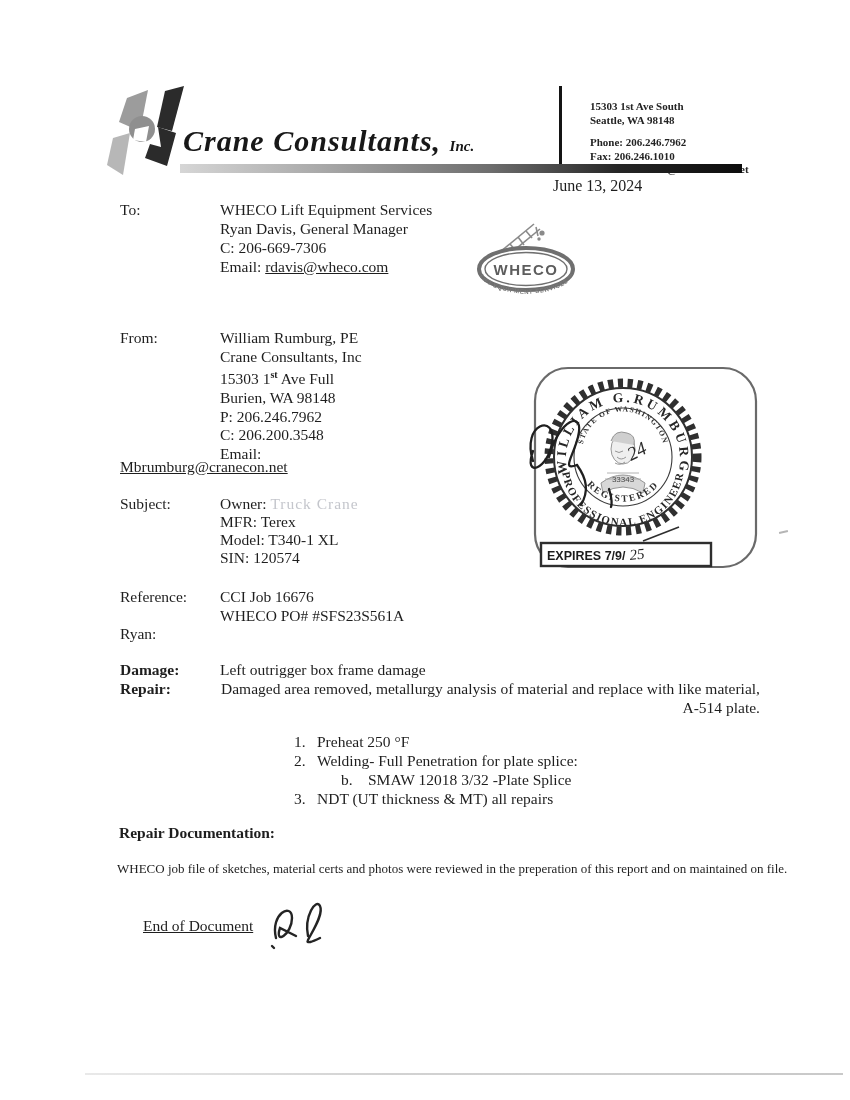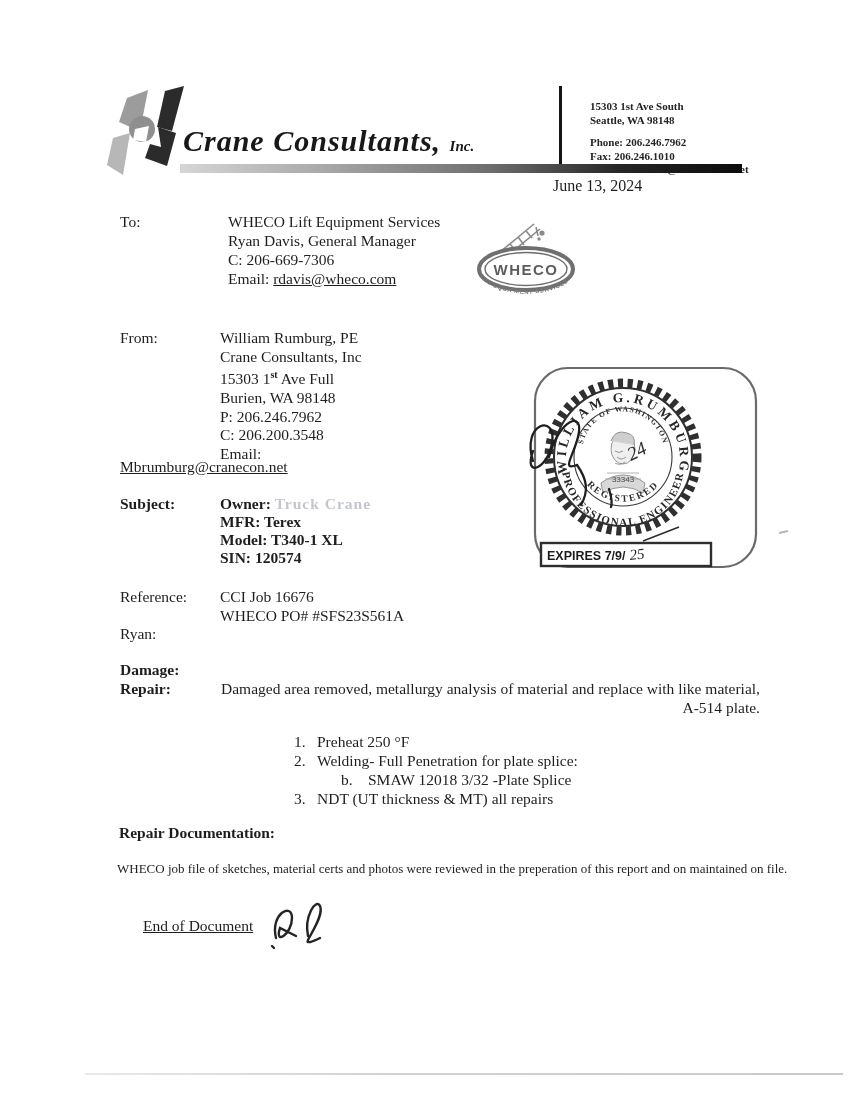--- a/index.html
+++ b/index.html
@@ -60,21 +60,21 @@
     <div class="gap"></div>
     <div>Phone: 206.246.7962</div>
     <div>Fax: 206.246.1010</div>
     <div>Email: cranecon@cf'&lt;Jne.con.net</div>
   </div>
 
   <div class="abs gradbar" style="left:180px;top:164px;width:562px;"></div>
 
   <div class="abs datetxt" style="left:553px;top:177px;">June 13, 2024</div>
 
-  <div class="abs row txt" style="left:120px;top:212px;gap:8px;">
+  <div class="abs row txt" style="left:120px;top:200px;">
     <div class="lbl">To:</div>
     <div>
       <div>WHECO Lift Equipment Services</div>
       <div>Ryan Davis, General Manager</div>
       <div>C: 206-669-7306</div>
       <div>
         <span>Email: </span><a class="doclink">rdavis@wheco.com</a>
       </div>
     </div>
   </div>
@@ -160,21 +160,21 @@
     </g>
 
     <g>
       <path d="M112,180 L148,166" stroke="#2e2e2e" stroke-width="1.6" fill="none"></path>
       <rect x="10" y="182" width="170" height="23" fill="#ffffff" stroke="#2e2e2e" stroke-width="2.4"></rect>
       <text x="16" y="198.5" font-family="Liberation Sans, sans-serif" font-weight="bold" font-size="12.5" fill="#1c1c1c">EXPIRES 7/9/</text>
       <text x="99" y="199" font-family="Liberation Serif, serif" font-style="italic" font-size="15" fill="#262626" transform="rotate(-6 99 199)">25</text>
     </g>
   </svg>
 
-  <div class="abs row txt" style="left:120px;top:495px;line-height:18.1px;font-weight:bold;">
+  <div class="abs row txt" style="left:120px;top:495px;line-height:18.1px;">
     <div class="lbl">Subject:</div>
     <div>
       <div>
         <span>Owner: </span><span class="faint">Truck Crane</span>
       </div>
       <div>MFR: Terex</div>
       <div>Model: T340-1 XL</div>
       <div>SIN: 120574</div>
     </div>
   </div>
@@ -183,20 +183,21 @@
     <div class="lbl">Reference:</div>
     <div>
       <div>CCI Job 16676</div>
       <div>WHECO PO# #SFS23S561A</div>
     </div>
   </div>
   <div class="abs txt" style="left:120px;top:624px;">Ryan:</div>
 
   <div class="abs row txt" style="left:120px;top:660px;">
     <div class="lbl b">Damage:</div>
+    <div style="width:540px;">Left outrigger box frame damage</div>
   </div>
   <div class="abs row txt" style="left:120px;top:679px;">
     <div class="lbl b">Repair:</div>
     <div style="width:540px;text-align:right;">Damaged area removed, metallurgy analysis of material and replace with like material, A-514 plate.</div>
   </div>
 
   <div class="abs" style="left:294px;top:732px;">
     <div class="step"><span class="num">1.</span><span>Preheat 250 °F</span></div>
     <div class="step"><span class="num">2.</span><span>Welding- Full Penetration for plate splice:</span></div>
     <div class="step substep"><span class="num">b.</span><span>SMAW 12018 3/32 -Plate Splice</span></div>

